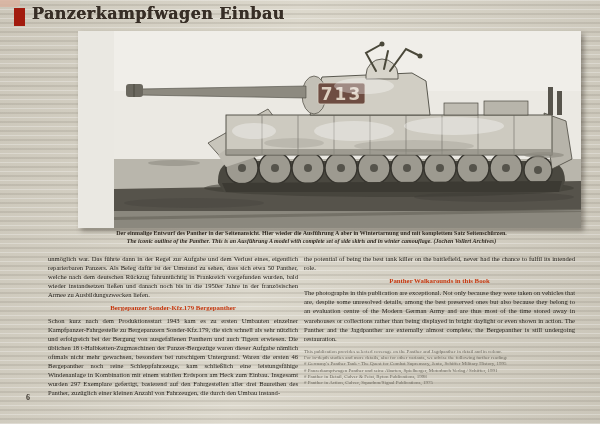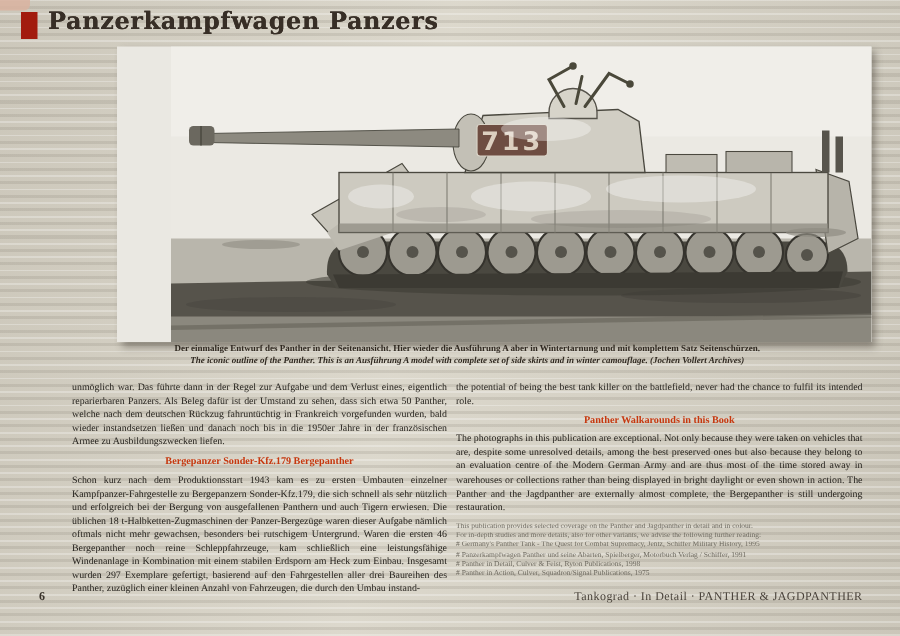--- a/index.html
+++ b/index.html
@@ -68,21 +68,21 @@
 </style>
 </head>
 <body>
 
 <div id="page">
 
   <div class="corner-smudge"></div>
 
   <div class="accent-block" style="background:#a21b0e;"></div>
 
-  <div class="page-title">Panzerkampfwagen Panzers</div>
+  <div class="page-title">Panzerkampfwagen Einbau</div>
 
   <div class="photo-frame">
     <svg width="467" height="197" viewBox="0 0 467 197">
 
       <rect x="0" y="0" width="467" height="197" fill="#ebe9e3"></rect>
       <rect x="0" y="0" width="467" height="60" fill="#f0eee9"></rect>
       <rect x="0" y="128" width="467" height="34" fill="#b9b6ac"></rect>
 
       <path d="M0,158 L467,150 L467,179 L0,187 Z" fill="#56534b"></path>
       <rect x="0" y="180" width="467" height="17" fill="#8b887e"></rect>
@@ -199,15 +199,14 @@
       <div>This publication provides selected coverage on the Panther and Jagdpanther in detail and in colour.</div>
       <div>For in-depth studies and more details, also for other variants, we advise the following further reading:</div>
       <div># Germany's Panther Tank - The Quest for Combat Supremacy, Jentz, Schiffer Military History, 1995</div>
       <div># Panzerkampfwagen Panther und seine Abarten, Spielberger, Motorbuch Verlag / Schiffer, 1991</div>
       <div># Panther in Detail, Culver &amp; Feist, Ryton Publications, 1998</div>
       <div># Panther in Action, Culver, Squadron/Signal Publications, 1975</div>
     </div>
   </div>
 
   <div class="page-number">6</div>
-  <div class="footer-text">Tankograd · In Detail · PANTHER &amp; JAGDPANTHER</div>
 
 </div>
 
 </body></html>

